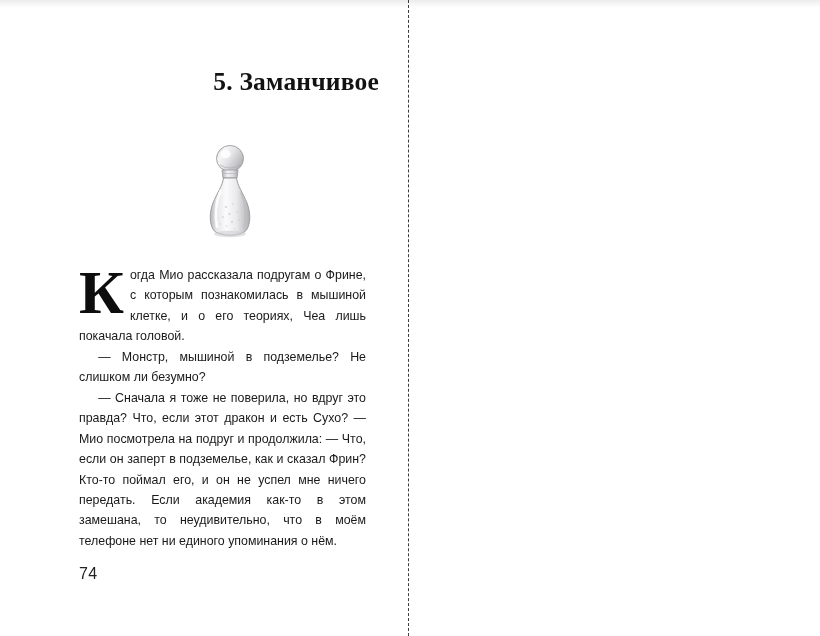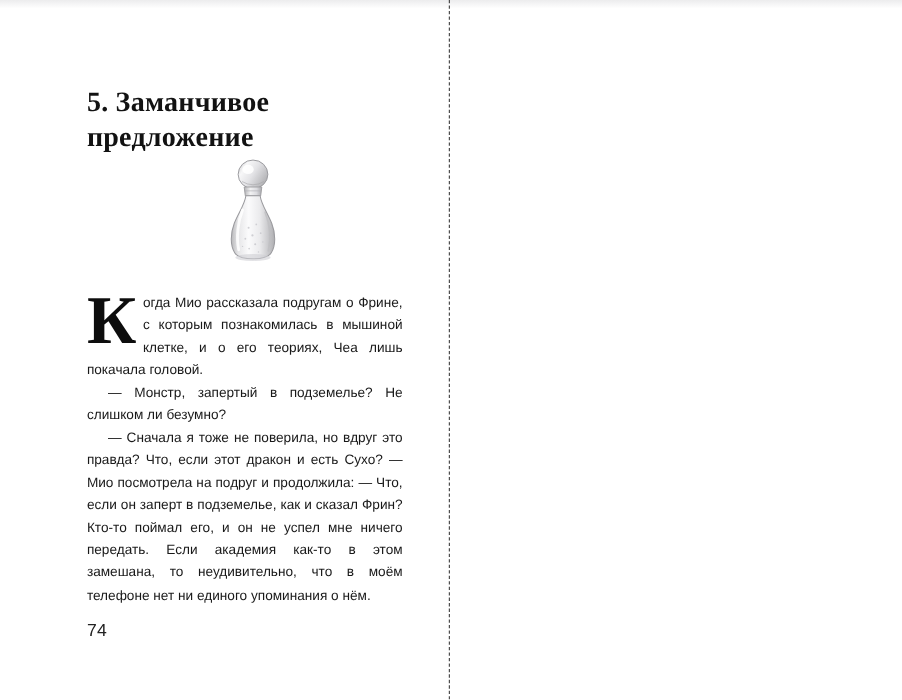--- a/index.html
+++ b/index.html
@@ -57,28 +57,28 @@
 
   .textcol p {
     margin: 0;
     text-indent: 1.55em;
   }
   .textcol p.noindent { text-indent: 0; }
 
   .chapter-title {
     position: absolute;
     left: 79px;
-    top: 77px;
+    top: 66px;
     width: 300px;
     font-family: "Liberation Serif", "DejaVu Serif", serif;
     font-size: 25.5px;
     line-height: 32px;
     font-weight: 700;
     color: #121212;
-    text-align: left;
+    text-align: right;
     letter-spacing: 0.2px;
   }
   .chapter-title .tl2 { display: block; }
 
   .ornament {
     position: absolute;
     left: 196px;
     top: 141px;
     width: 68px;
     height: 106px;
@@ -109,21 +109,20 @@
 <div class="spread">
 
   <div class="top-edge-band"></div>
 
   <div class="gutter-dash"></div>
 
   <div class="page page-left">
 
     <div class="chapter-title">
       <span class="tl1">5. Заманчивое</span>
-      <span class="tl2">предложение</span>
     </div>
 
     <svg class="ornament" viewBox="0 0 68 106" aria-hidden="true">
       <defs>
         <linearGradient id="glassBody" x1="0" y1="0" x2="1" y2="0">
           <stop offset="0%" stop-color="#b9b9bb"></stop>
           <stop offset="16%" stop-color="#e6e6e8"></stop>
           <stop offset="40%" stop-color="#fbfbfc"></stop>
           <stop offset="66%" stop-color="#eaeaec"></stop>
           <stop offset="88%" stop-color="#c4c4c7"></stop>
@@ -174,21 +173,21 @@
         <circle cx="24.5" cy="83" r="0.65"></circle>
       </g>
 
       <ellipse cx="34" cy="93" rx="16" ry="3.2" fill="#cfcfd3" opacity="0.6"></ellipse>
     </svg>
 
     <div class="textcol col-left">
       <p class="noindent">
         <span class="dropcap">К</span><span>огда Мио рассказала подругам о Фрине, с которым познакомилась в мышиной клетке, и о его теориях, Чеа лишь покачала головой.</span>
       </p>
-      <p><span>— Монстр, запертый в подземелье? Не слишком ли безумно?</span></p>
+      <p><span>— Монстр, мышиной в подземелье? Не слишком ли безумно?</span></p>
       <p><span>— Сначала я тоже не поверила, но вдруг это правда? Что, если этот дракон и есть Сухо? — Мио посмотрела на подруг и продолжила: — Что, если он заперт в подземелье, как и сказал Фрин? Кто-то поймал его, и он не успел мне ничего передать. Если академия как-то в этом замешана, то неудивительно, что в моём телефоне нет ни единого упоминания о нём.</span></p>
     </div>
 
     <div class="folio folio-left">74</div>
   </div>
 
   <div class="page page-right">
 
     
 

